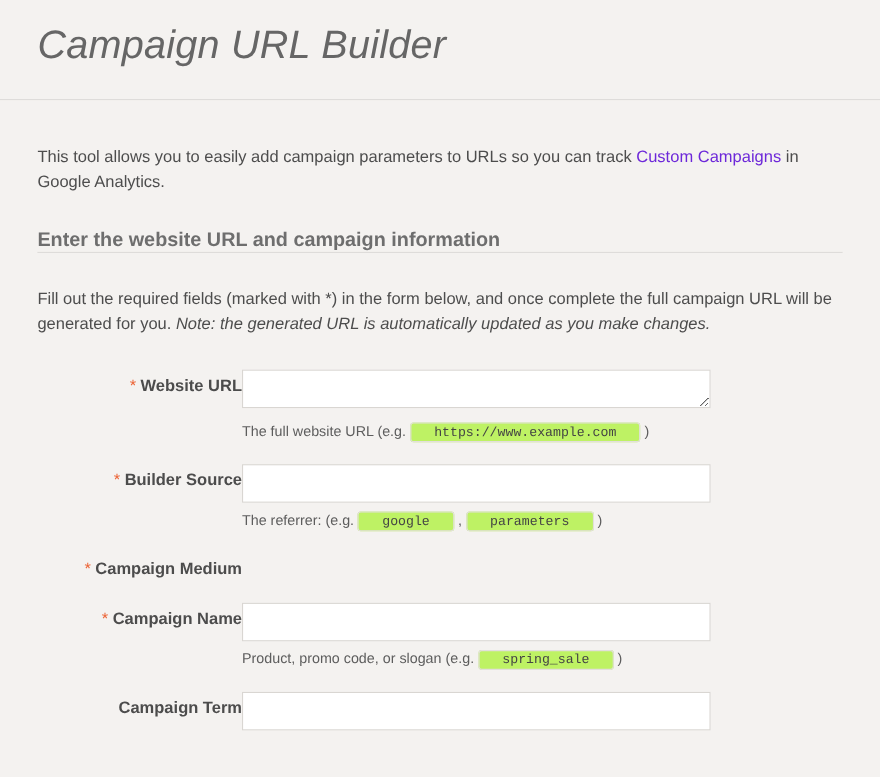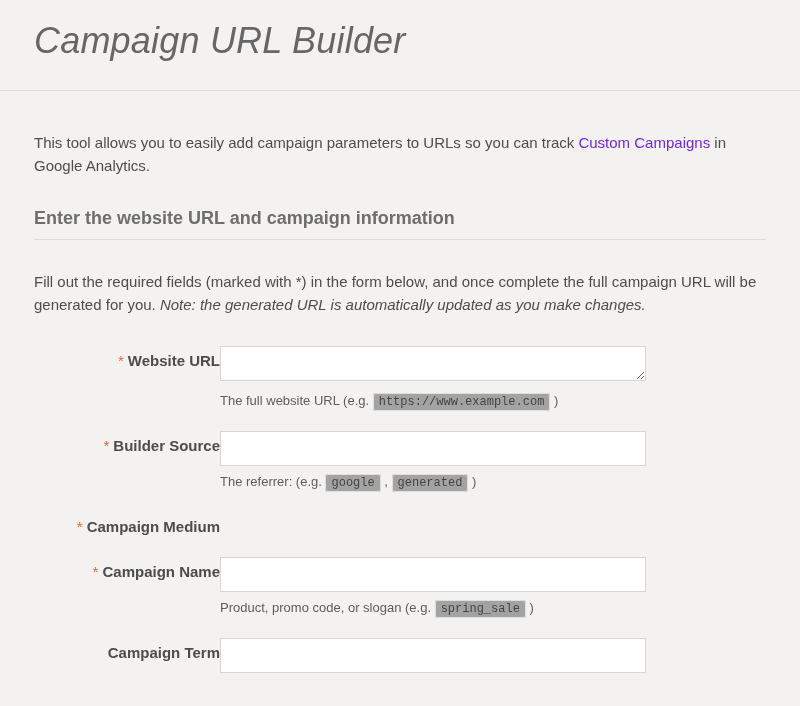--- a/index.html
+++ b/index.html
@@ -33,21 +33,20 @@
     }
     .intro a {
       color: #6d28d9;
       text-decoration: none;
     }
     .section-title {
       font-size: 18px;
       font-weight: 700;
       color: #6e6e6e;
       margin-top: 30px;
-      padding-bottom: 10px;
     }
     .section-underline {
       border-top: 1px solid #dedcda;
       margin-bottom: 30px;
     }
     .instructions {
       font-size: 15px;
       line-height: 1.55;
       color: #4d4d4d;
     }
@@ -95,24 +94,24 @@
       resize: both;
       overflow: hidden;
     }
     .hint {
       font-size: 13px;
       color: #5d5d5d;
       margin-top: 8px;
     }
     .hint code {
       font-family: ui-monospace, "SFMono-Regular", Consolas, "Liberation Mono", Menlo, monospace;
-      background: #a3a3a3;
+      background: #bef264;
       border: 1px solid #e2dfdb;
       border-radius: 3px;
-      padding: 1px 5px;
+      padding: 1px 21px;
       font-size: 12px;
       color: #444;
     }
   </style>
 </head>
 <body>
 
 <div class="header">
   <h1>Campaign URL Builder</h1>
 </div>
@@ -142,21 +141,21 @@
         <div class="hint">The full website URL (e.g. <code>https://www.example.com</code> )</div>
       </div>
     </div>
 
     <div class="field-row">
       <div class="label-col">
         <span class="asterisk">*</span><span>Builder Source</span>
       </div>
       <div class="input-col">
         <input type="text" class="input-box" value="" style="">
-        <div class="hint">The referrer: (e.g. <code>google</code> , <code>generated</code> )</div>
+        <div class="hint">The referrer: (e.g. <code>google</code> , <code>parameters</code> )</div>
       </div>
     </div>
 
     <div class="field-row">
       <div class="label-col">
         <span class="asterisk">*</span><span>Campaign Medium</span>
       </div>
     </div>
 
     <div class="field-row">

